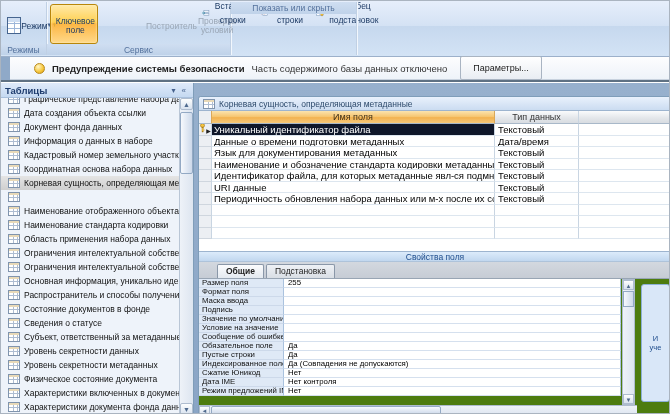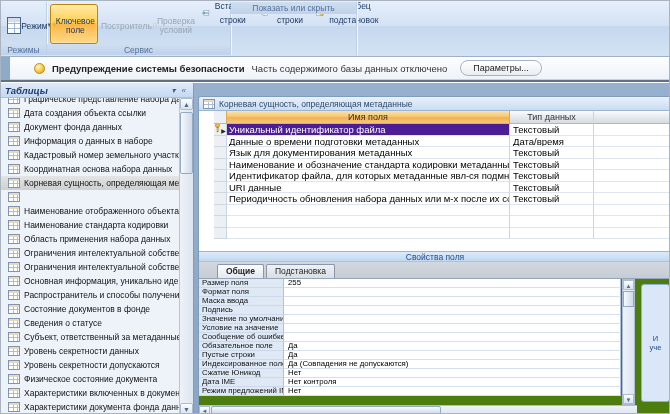--- a/index.html
+++ b/index.html
@@ -31,21 +31,21 @@
     display:flex; flex-direction:row; align-items:center; justify-content:flex-start;
     border:1px solid transparent; border-radius:3px; padding:2px 2px 0 2px;
     font-size:8.5px; line-height:9px; text-align:center; color:#1d3a64; cursor:default;
   }
   .rbtn.big { width:50px; height:40px; }
   .rbtn.active {
     background:linear-gradient(#ffe9a8, #ffd153 45%, #fcb644 50%, #ffd98a);
     border-color:#c austere;
     border:1px solid #b8860b; box-shadow:inset 0 0 2px #fff3c9;
   }
-  .rbtn.disabled { color:#9aa6b5; }
+  .rbtn.disabled { color:#9aa6b5;gap:45px; }
   .rbtn .blabel { margin-top:2px; white-space:normal; }
   .dd-arrow { font-size:7px; color:#44608c; line-height:6px; }
   .icon-datasheet {
     width:22px; height:17px; border:1px solid #46658f; background:
       repeating-linear-gradient(90deg, transparent 0 6px, #9db6d9 6px 7px),
       repeating-linear-gradient(0deg, transparent 0 4px, #9db6d9 4px 5px), #fff;
     box-shadow:inset 0 4px 0 #cfdef2;
   }
   .small-stack { display:flex; flex-direction:row; justify-content:flex-start; padding-top:2px; }
   .rbtn.small {
@@ -64,39 +64,39 @@
   .sec-icon {
     width:11px; height:11px; border-radius:50%;
     background:radial-gradient(circle at 35% 30%, #fff6c8, #f6c63a 60%, #d89a17);
     border:1px solid #b98a1d; flex:none;
   }
   .msg-title { font-weight:bold; color:#222; white-space:nowrap; }
   .msg-text { color:#333; white-space:nowrap; }
   .msg-btn {
     margin-left:6px; font-family:inherit; font-size:9px; color:#222;
     background:linear-gradient(#ffffff,#e9edf3); border:1px solid #a9b4c2;
-    border-radius:8px; padding:1px 12px; height:16px; line-height:12px;
+    border-radius:2px; padding:1px 12px; height:24px; line-height:12px;
   }
   .hardsep {
     position:absolute; left:0; top:79px; width:670px; height:3px;
     background:linear-gradient(#5f7183 0 2px, #ffffff 2px 3px);
   }
 
   
   .content { position:absolute; left:0; top:82px; width:670px; height:332px; display:flex; }
 
   
   .sidebar {
     position:relative; width:193px; height:100%; background:#eef3fa;
     border-right:1px solid #7f9db9; flex:none; overflow:hidden;
   }
   .sb-header {
     height:15px; background:linear-gradient(#dfeafa,#c5d9f1);
     border-bottom:1px solid #a9c0dc; display:flex; align-items:center;
-    padding:0 4px; font-size:9.5px; color:#1e3c6e; font-weight:bold;font-style:italic;
+    padding:0 4px; font-size:9.5px; color:#1e3c6e; font-weight:bold;
   }
   .sb-header .spacer { flex:1; }
   .sb-ctrl { font-size:8px; color:#44608c; padding:0 3px; font-weight:normal; }
   .sb-list { position:absolute; left:0; top:15px; right:14px; bottom:0; overflow:hidden; }
   .sb-item {
     height:14px; display:flex; align-items:center; gap:4px; padding:0 2px 0 7px;
     font-size:8.5px; white-space:nowrap; overflow:hidden; color:#111;
   }
   .sb-item.partial { margin-top:-6px; }
   .sb-item.selected { background:linear-gradient(#e4e4e4,#cfcfcf); }
@@ -128,32 +128,32 @@
     background:#fff; border:1px solid #7f9db9; border-right:none; border-bottom:none;
     border-top-left-radius:3px; display:flex; flex-direction:column; overflow:hidden;
   }
   .wtitle {
     height:14px; flex:none; background:linear-gradient(#e9f1fc,#cbdcf1);
     border-bottom:1px solid #9db4cf; display:flex; align-items:center; gap:4px;
     padding:0 4px; font-size:8.5px; color:#2d4a6b; white-space:nowrap; overflow:hidden;
   }
 
   .grid { flex:none; }
-  .grow { display:flex; height:11.5px;padding-left:15px; }
+  .grow { display:flex; height:11.5px; }
   .grow.header { height:13px; }
   .gc { border-right:1px solid #c9d5e2; border-bottom:1px solid #dde6ef; overflow:hidden; white-space:nowrap; }
   .gc.sel { width:13px; flex:none; background:#eceff3; border-bottom-color:#cfd6de;
             display:flex; align-items:center; justify-content:center; gap:0; }
   .gc.name { width:283px; flex:none; padding:0 2px; font-size:9.5px; line-height:11.5px; }
   .gc.type { width:84px; flex:none; padding:0 3px; font-size:9.5px; line-height:11.5px; }
   .gc.desc { flex:1; border-right:none; }
   .grow.header .gc { border-bottom:1px solid #a8b8c9; font-size:9px; text-align:center; line-height:13px; padding:0; }
   .hdr-name { background:linear-gradient(#fbe3ae,#f6c46d 50%,#f2b250 55%,#f6c879); border-right-color:#d9a85a; color:#3f3018; }
   .hdr-grey { background:linear-gradient(#fafbfc,#e3e6ea 60%,#d8dce1); color:#333; }
-  .grow .name.selected { background:#4c1d95; color:#fff; }
+  .grow .name.selected { background:#0f172a; color:#fff; }
   .row-arrow { font-size:6px; color:#222; }
   .grid-empty-fill { flex:none; height:12px; background:#fff; }
 
   .props-header {
     flex:none; height:11px; background:linear-gradient(#dcebfb,#c1d7ef);
     border-top:1px solid #9db4cf; border-bottom:1px solid #aec3da;
     text-align:center; font-size:8.5px; color:#1e4c8c; line-height:10px;
   }
   .props-area { position:relative; flex:1; background:#4d7c0f; }
   .tabstrip {
@@ -403,21 +403,21 @@
             <span>Субъект, ответственный за метаданные</span>
           </div>
 
           <div class="sb-item">
             <span class="tbl-ic"></span>
             <span>Уровень секретности данных</span>
           </div>
 
           <div class="sb-item">
             <span class="tbl-ic"></span>
-            <span>Уровень секретности допускаются</span>
+            <span>Уровень секретности метаданных</span>
           </div>
 
           <div class="sb-item">
             <span class="tbl-ic"></span>
             <span>Физическое состояние документа</span>
           </div>
 
           <div class="sb-item">
             <span class="tbl-ic"></span>
             <span>Характеристики включенных в документ матер...</span>

